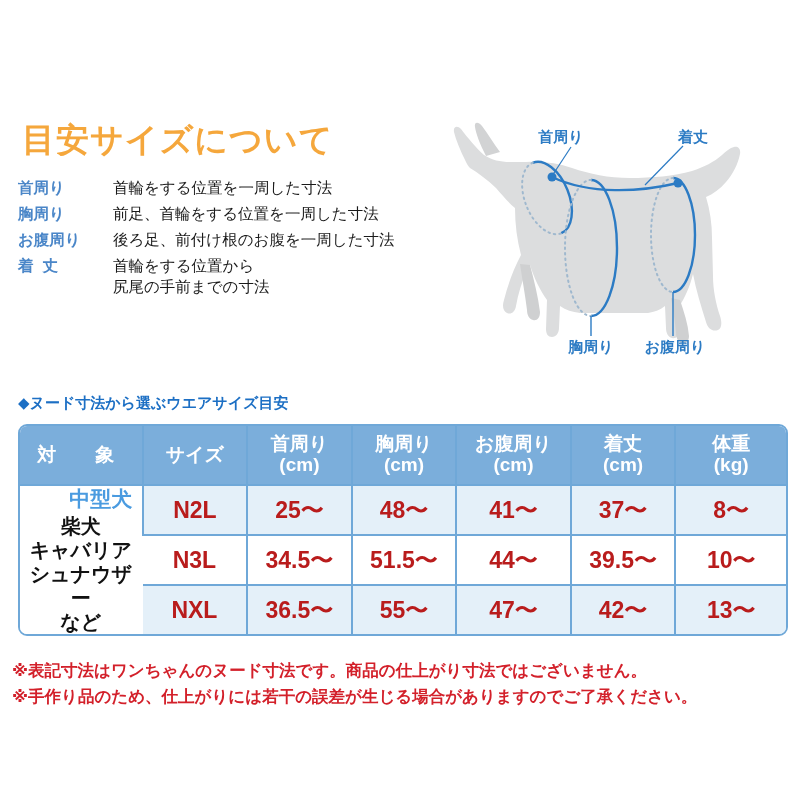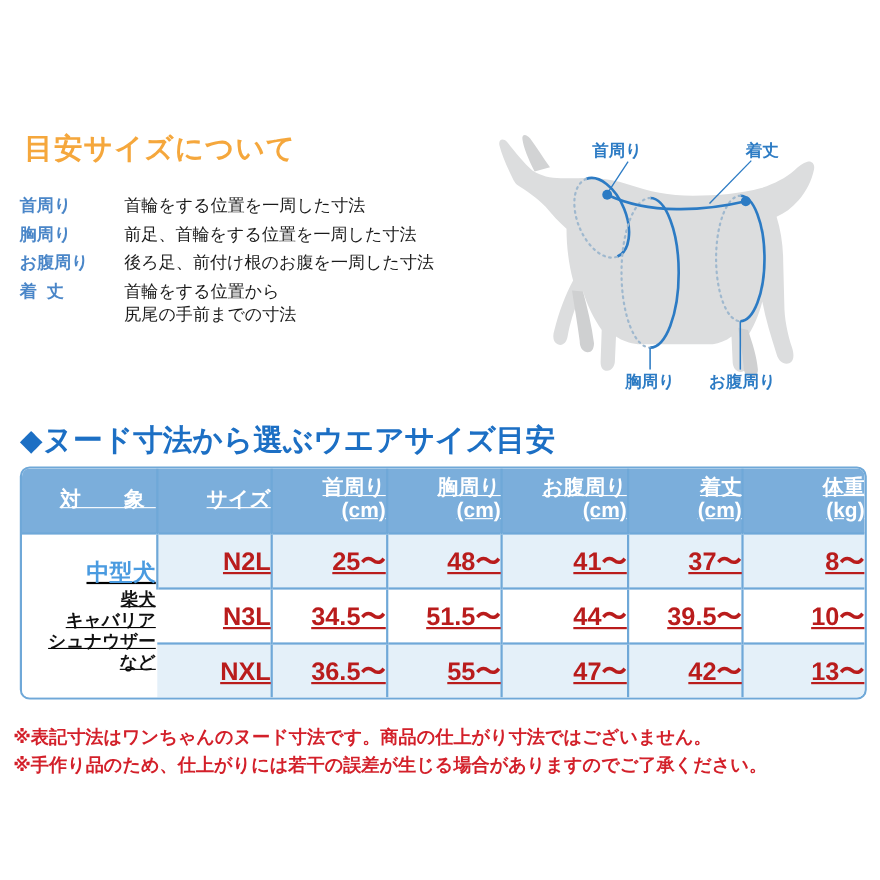--- a/index.html
+++ b/index.html
@@ -16,21 +16,21 @@
     height: 800px;
     background: #ffffff;
     overflow: hidden;
   }
 
   
   #title {
     position: absolute;
     left: 22px;
     top: 118px;
-    font-size: 26px;
+    font-size: 33px;
     font-weight: 700;
     color: #F5A73C;
     letter-spacing: 1px;
     white-space: nowrap;
   }
 
   
   #legend {
     position: absolute;
     left: 18px;
@@ -68,22 +68,22 @@
     top: 100px;
     width: 370px;
     height: 280px;
   }
   #diagram svg { display: block; }
 
   
   #section-heading {
     position: absolute;
     left: 18px;
-    top: 382px;
-    font-size: 27px;
+    top: 394px;
+    font-size: 15px;
     font-weight: 700;
     color: #1C6FC4;
     white-space: nowrap;
     text-align: center;
   }
 
   
   #size-table-wrap {
     position: absolute;
     left: 18px;
@@ -96,24 +96,23 @@
   }
   table.size-table {
     border-collapse: collapse;
     width: 100%;
     table-layout: fixed;
   }
   table.size-table th,
   table.size-table td {
     border-left: 2px solid #6FA8D8;
     border-top: 2px solid #6FA8D8;
-    text-align: right;
+    text-align: center;
     vertical-align: middle;
     padding: 0;
-    text-decoration: underline;
   }
   table.size-table tr > :first-child {
     border-left: none;
   }
   table.size-table thead tr > * {
     border-top: none;
   }
   table.size-table thead th {
     background: #7BAEDB;
     color: #ffffff;
@@ -137,21 +136,21 @@
     color: #4A9BE0;
     font-size: 21px;
     font-weight: 700;
     line-height: 1.25;
     display: block;
     margin-bottom: 2px;
     padding-left: 40px;
   }
   .target-sub {
     color: #111111;
-    font-size: 16px;
+    font-size: 20px;
     font-weight: 700;
     line-height: 1.2;
     display: block;
     white-space: pre-line;
   }
 
   td.data-cell {
     height: 48px;
     font-size: 23px;
     font-weight: 700;

